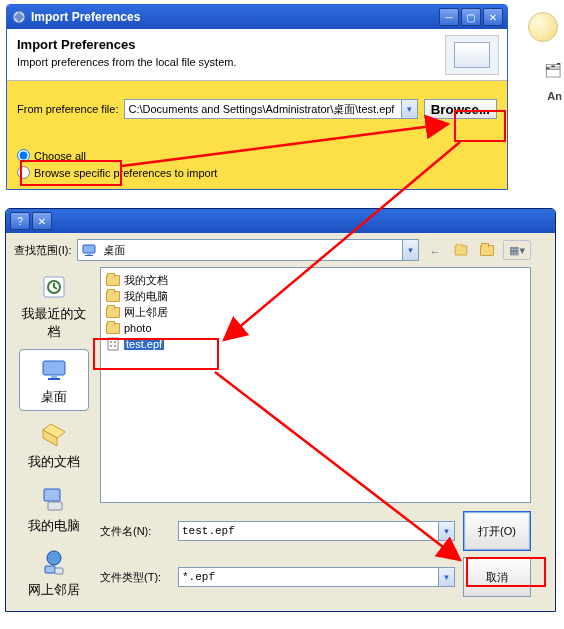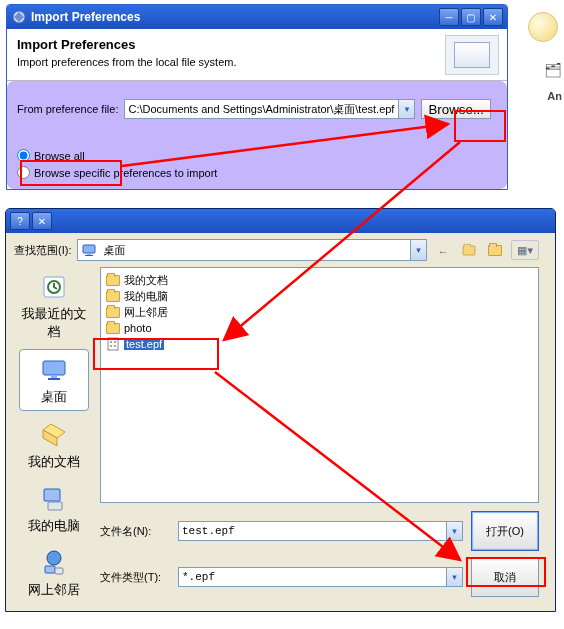--- a/index.html
+++ b/index.html
@@ -13,34 +13,34 @@
   .tbicon svg { display: block; }
   .winbtns { display: flex; gap: 2px; }
   .winbtn { width: 20px; height: 18px; background: linear-gradient(#7ba6f0,#3a6fd8); border: 1px solid #1a3d8a; border-radius: 2px; color: #fff; display: flex; align-items: center; justify-content: center; font-size: 10px; }
   
   .banner { background: #fff; padding: 8px 64px 12px 10px; position: relative; border-bottom: 1px solid #bbb; }
   .banner h2 { margin: 0 0 4px 0; font-size: 13px; font-weight: bold; }
   .banner p { margin: 0; font-size: 11px; }
   .bannerimg { position: absolute; right: 8px; top: 6px; width: 54px; height: 40px; border: 1px solid #ccc; background: #eef2f9; display: flex; align-items: center; justify-content: center; }
   .bannerimg::before { content: ""; width: 34px; height: 24px; background: linear-gradient(#fff,#e0e8f4); border: 1px solid #99aacc; }
   
-  .body1 { background: #c4b5fd; padding: 18px 16px 10px 10px; border-radius: 7px; }
+  .body1 { background: #fde047; padding: 18px 10px 10px 10px; }
   .row-pref { display: flex; align-items: center; gap: 6px; }
   .row-pref label { white-space: nowrap; }
   .combo { flex: 1; display: flex; height: 20px; border: 1px solid #7f9db9; background: #fff; }
   .combo input { flex: 1; border: none; font-size: 11px; padding: 0 3px; }
   .combo .ddbtn { width: 16px; background: linear-gradient(#eaf1fb,#c7d8f1); border-left: 1px solid #7f9db9; display: flex; align-items: center; justify-content: center; font-size: 9px; color: #2a5fcd; }
-  .browse { height: 20px; padding: 0 6px; border: 1px solid #7f9db9; background: linear-gradient(#fff,#e6e6e6); }
+  .browse { height: 20px; padding: 0 6px; border: 1px solid #7f9db9; background: linear-gradient(#fff,#e6e6e6); font-weight: bold; }
   
   .radio-row { display:flex; align-items:center; gap:4px; margin-top: 4px; }
   .radio-row input { margin: 0; }
   
   
   .dlg2 { position: absolute; left: 5px; top: 208px; width: 551px; background: #ece9d8; border: 1px solid #0a246a; border-radius: 5px 5px 0 0; overflow: hidden; }
-  .body2 { padding: 6px 16px 8px 8px; }
+  .body2 { padding: 6px 24px 8px 8px; }
   .lookrow { display:flex; align-items:center; gap:6px; margin-bottom:6px; }
   .lookrow .combo { flex: 1; height: 22px; }
   .tbtns { display:flex; gap:6px; }
   .tbtn { width:20px; height:20px; display:flex; align-items:center; justify-content:center; color:#5b6a8a; }
   
   .mainrow { display:flex; gap:6px; }
   .places { width: 80px; display:flex; flex-direction:column; align-items:center; gap:4px; }
   .place { width: 70px; padding: 4px 0; text-align:center; border-radius:4px; }
   .place.sel { border:1px solid #7f9db9; background:#fff; }
   .place .picon { width:32px; height:32px; margin:0 auto 2px auto; display:flex; align-items:center; justify-content:center; }
@@ -100,21 +100,21 @@
       <label>From preference file:</label>
       <div class="combo">
         <input type="text" value="C:\Documents and Settings\Administrator\桌面\test.epf" style="">
         <div class="ddbtn">▾</div>
       </div>
       <button class="browse">Browse...</button>
     </div>
     <div style="height:26px"></div>
     <div class="radio-row">
       <input type="radio" checked="" style="">
-      <span>Browse all</span>
+      <span>Choose all</span>
     </div>
     <div class="radio-row">
       <input type="radio" style="">
       <span>Browse specific preferences to import</span>
     </div>
   </div>
 </div>
 
 <div class="dlg2">
   <div class="titlebar">

